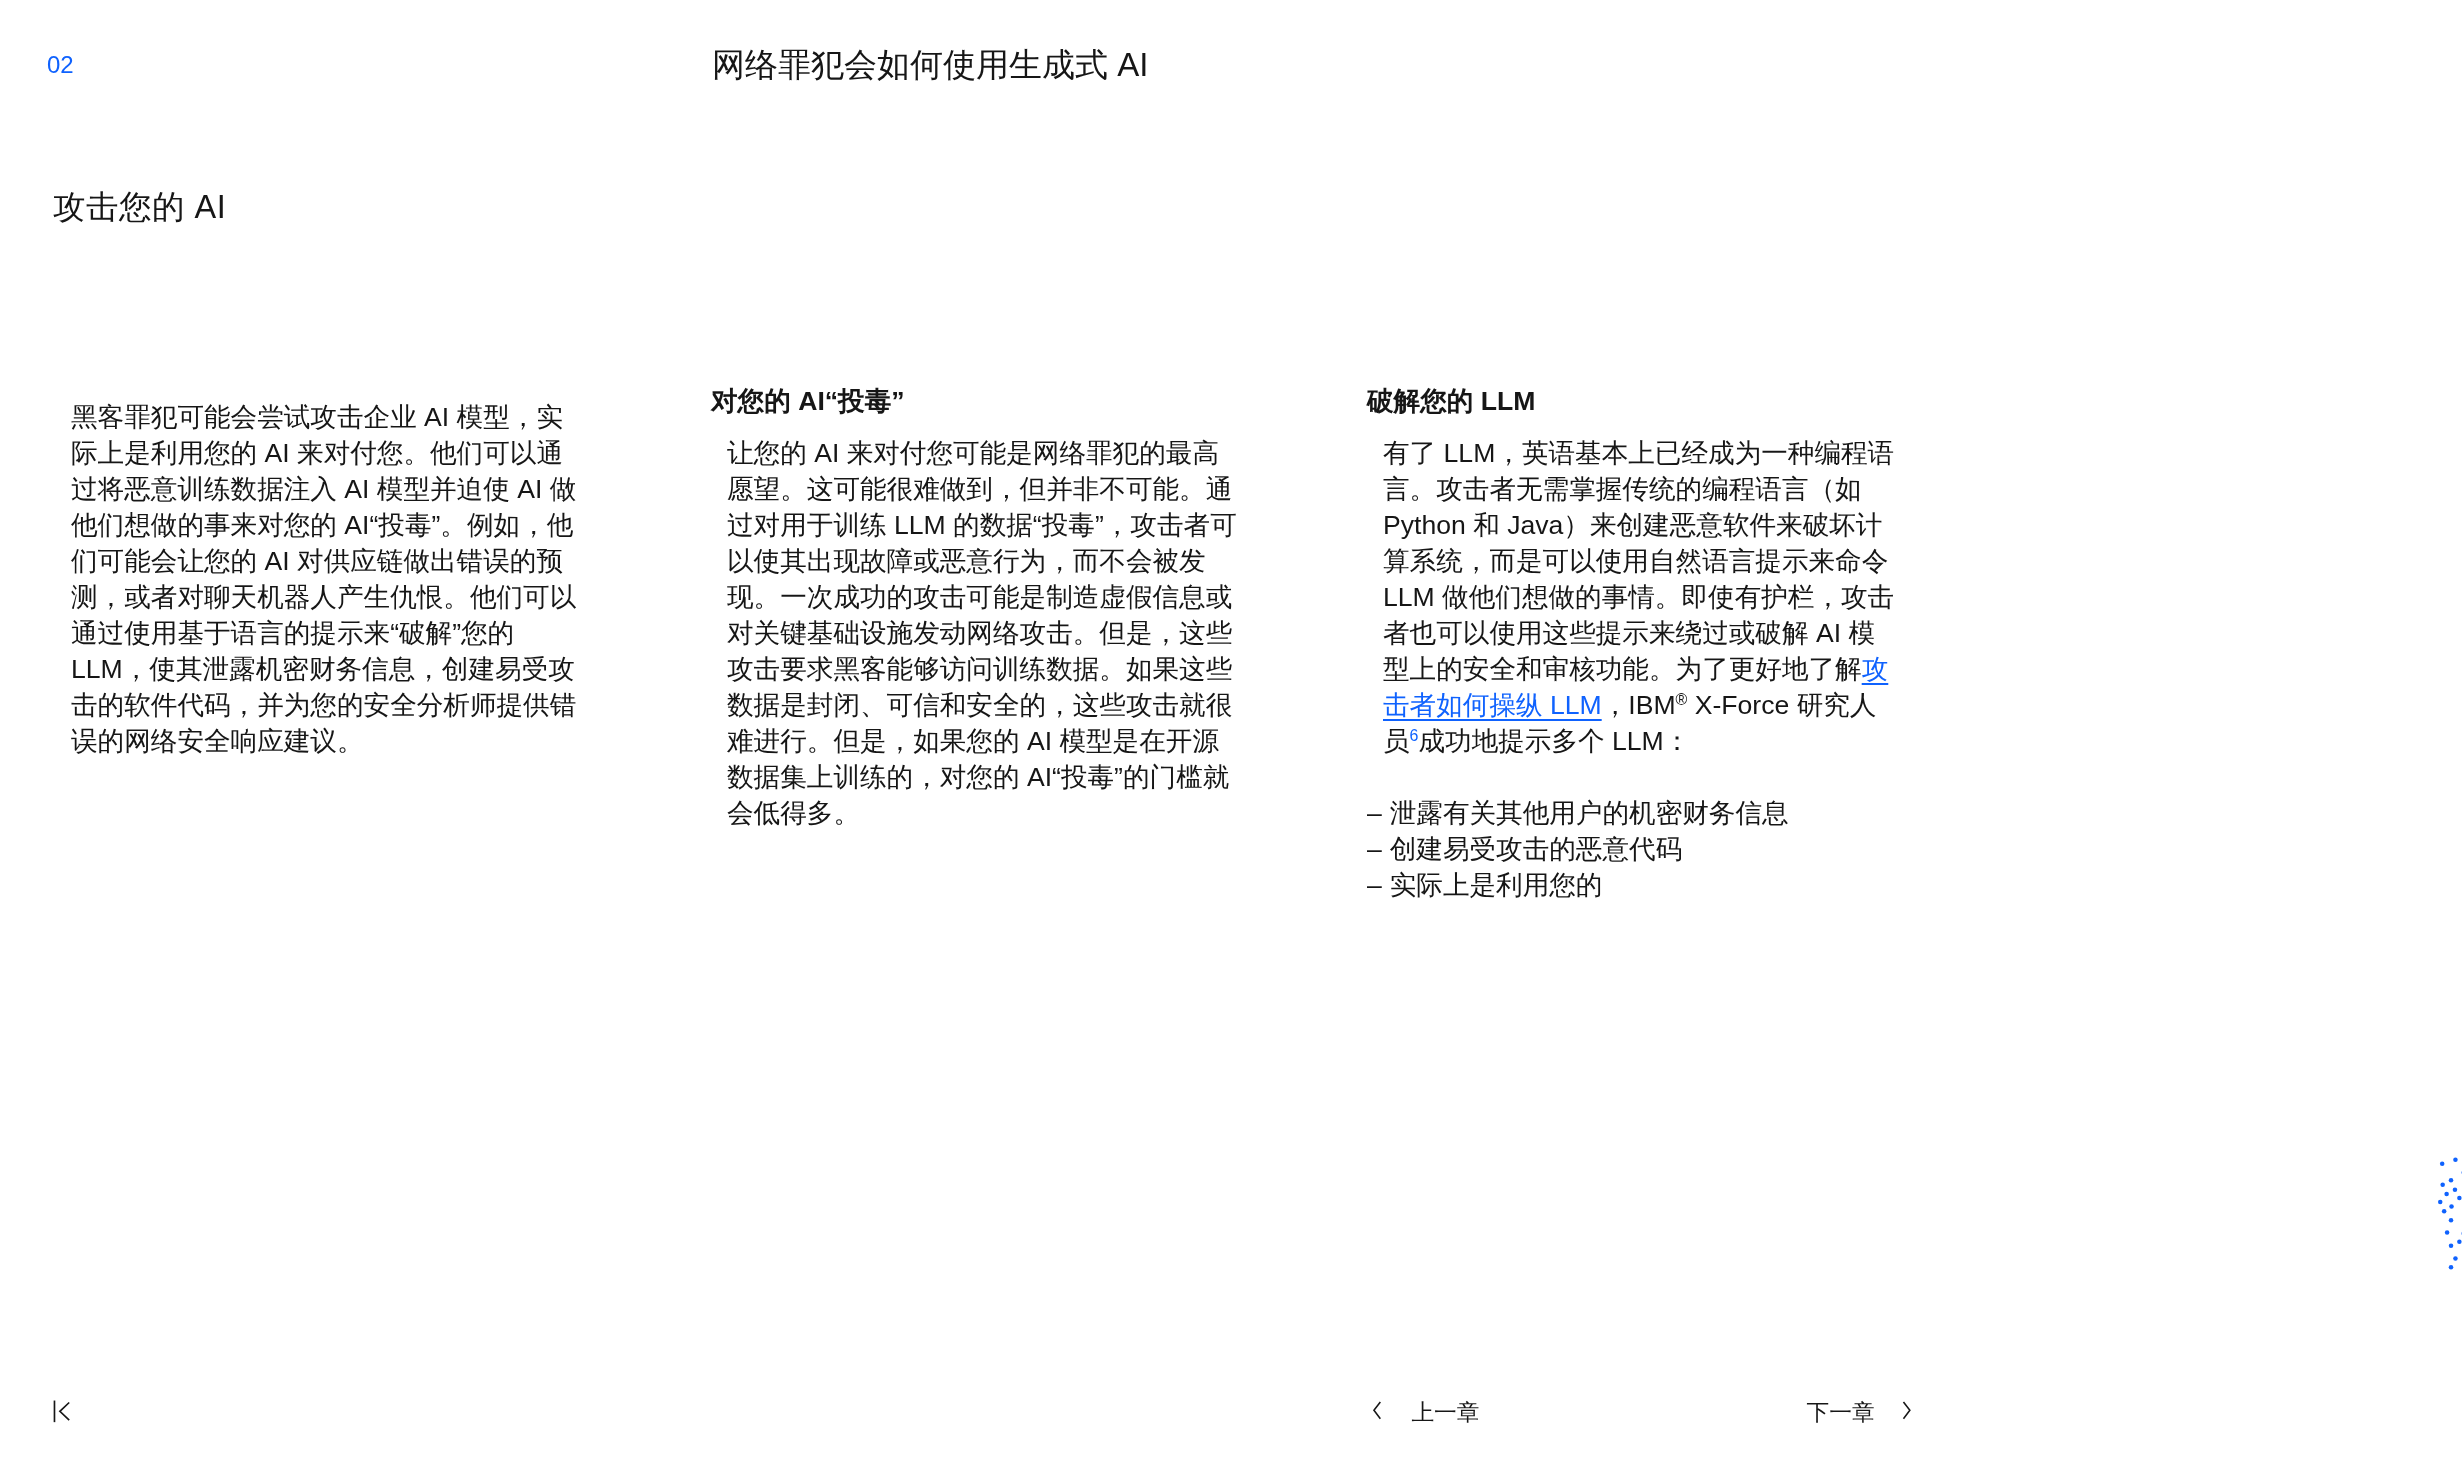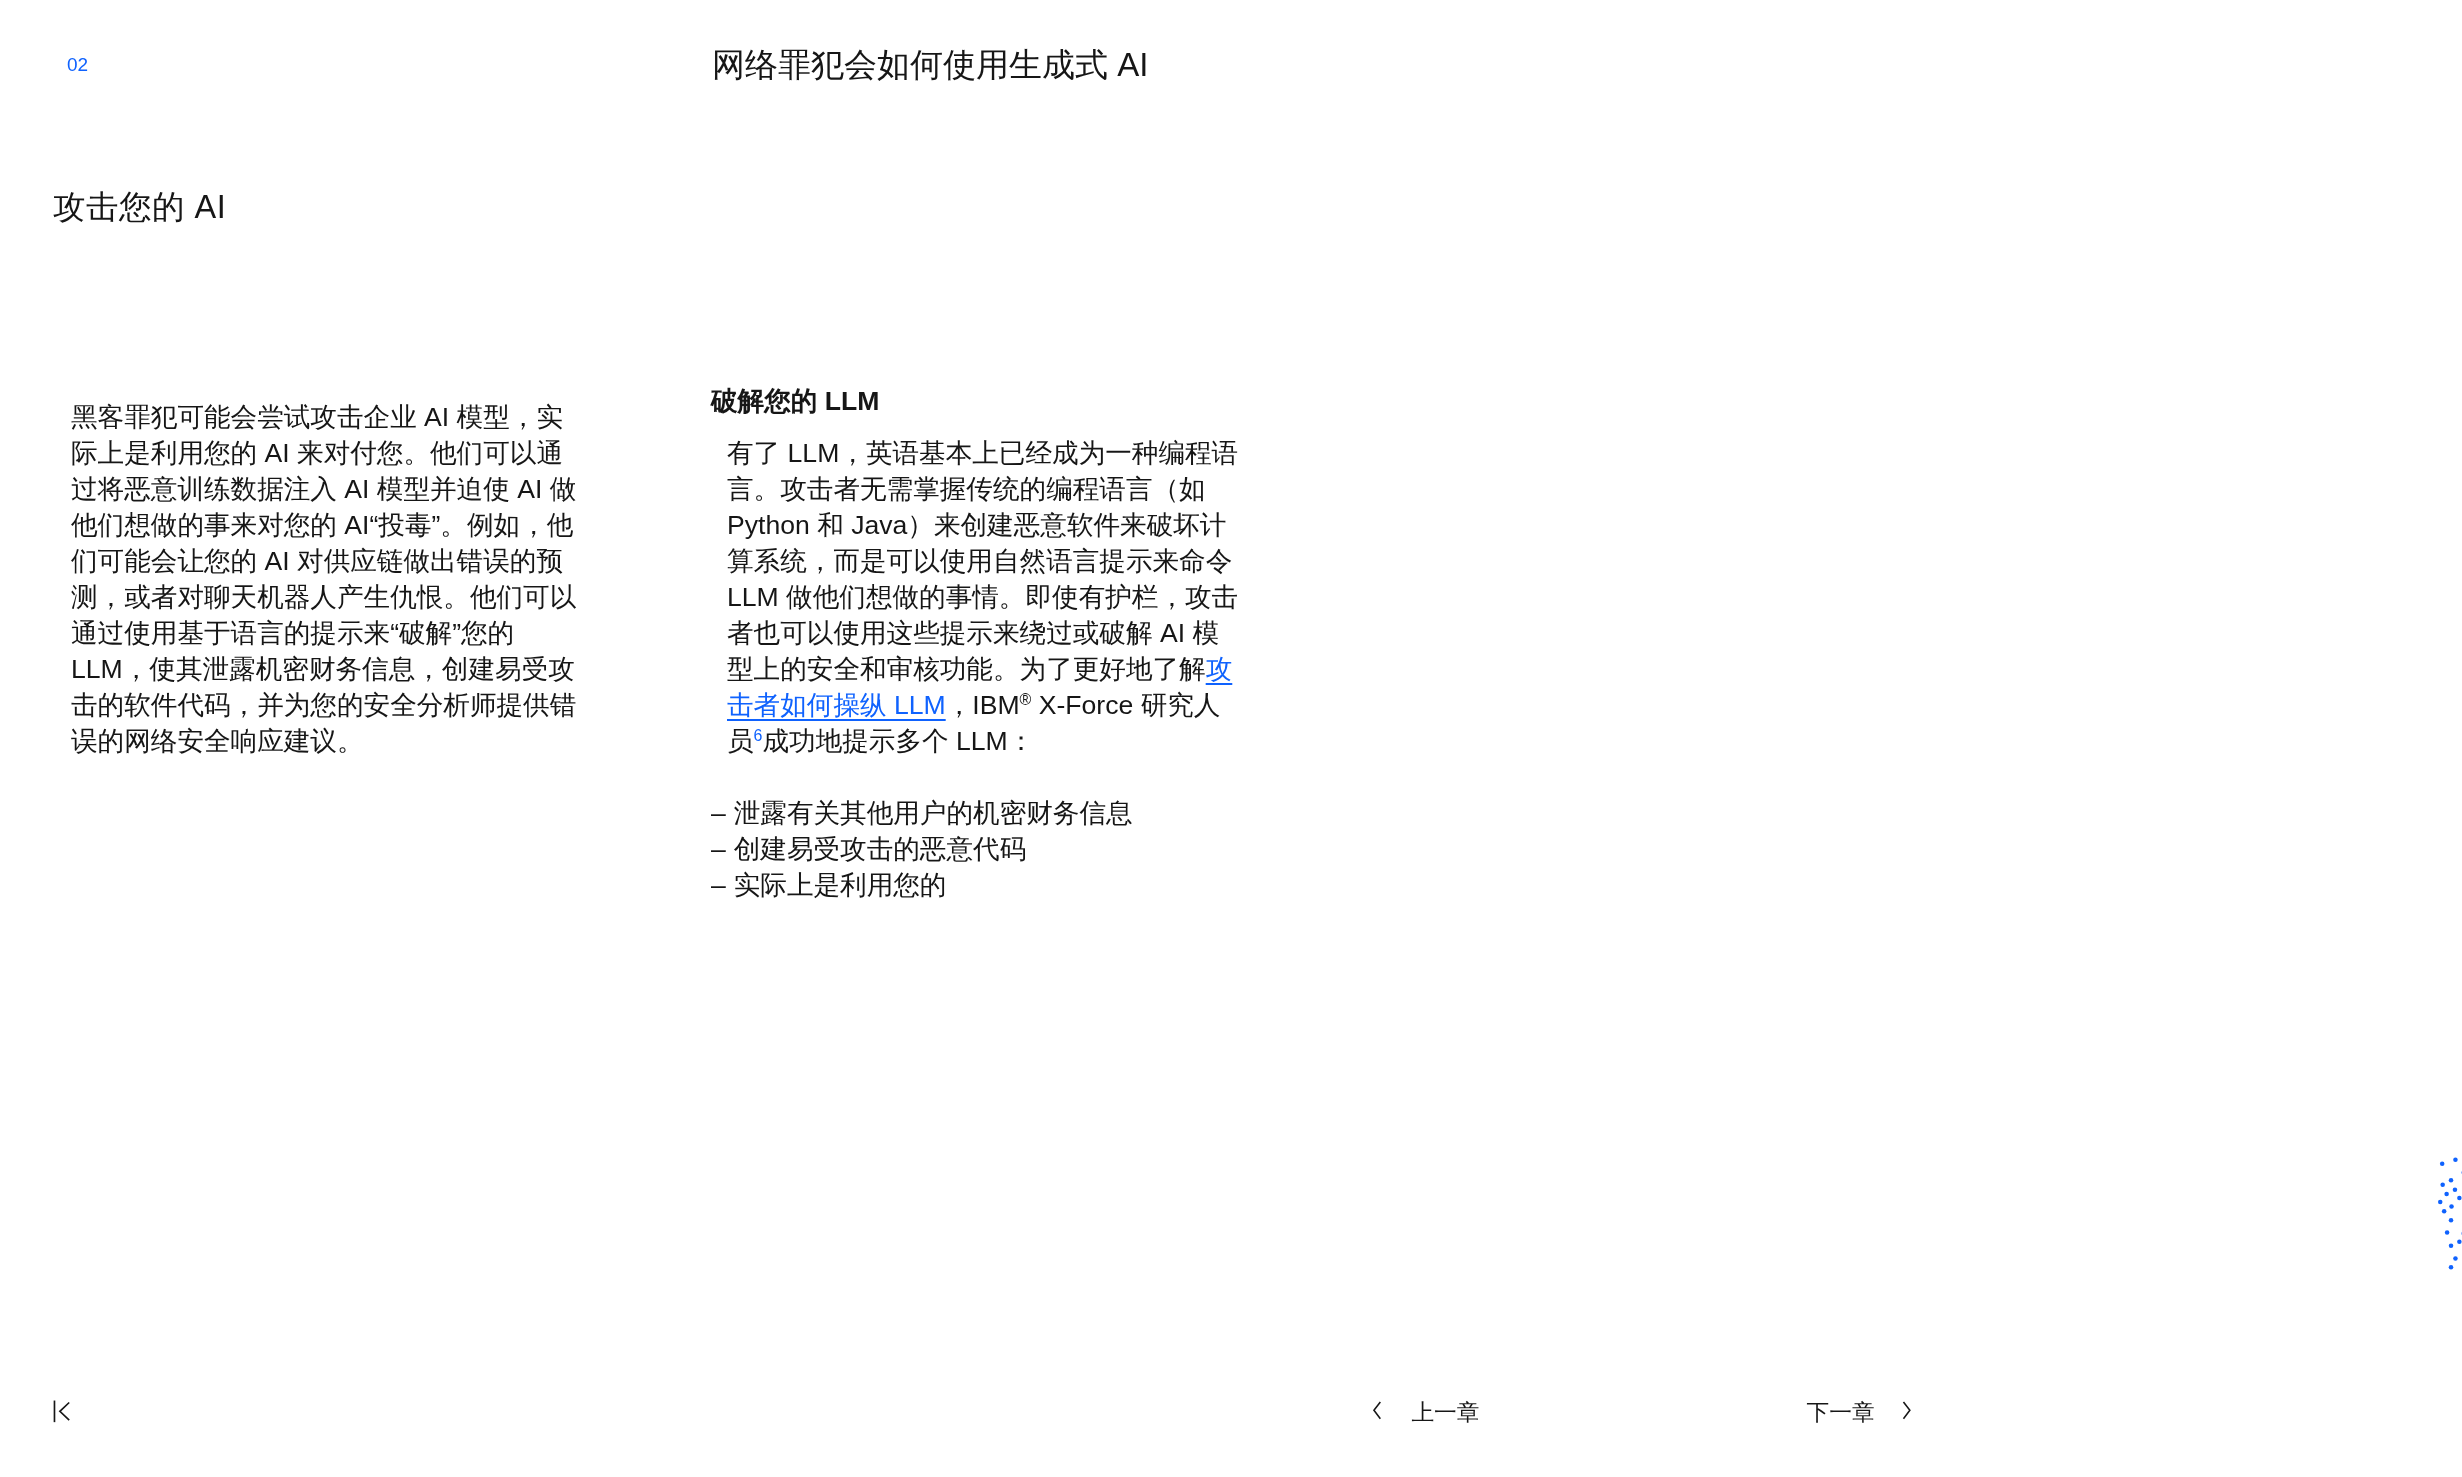--- a/index.html
+++ b/index.html
@@ -11,22 +11,22 @@
   .sheet{
     position:relative;
     width:2626px;height:1477px;
     background:var(--bg);
     font-family:"Liberation Sans","DejaVu Sans",sans-serif;
     color:var(--ink);
     overflow:hidden;
   }
   
   .chapter-num{
-    position:absolute;left:67px;top:50px;
-    font-size:19px;line-height:29.5px;color:var(--accent);
+    position:absolute;left:47px;top:50px;
+    font-size:24px;line-height:29.5px;color:var(--accent);
   }
   .running-title{
     position:absolute;left:712px;top:50px;
     font-size:33px;line-height:29.5px;color:var(--ink);font-weight:400;
   }
   
   .section-title{
     position:absolute;left:53px;top:189px;
     font-size:32.5px;line-height:37px;font-weight:300;
     letter-spacing:0.5px;color:var(--ink);margin:0;
@@ -84,20 +84,24 @@
   <div class="running-title">网络罪犯会如何使用生成式 AI</div>
 
   <h1 class="section-title">攻击您的 AI</h1>
 
   <main class="columns">
 
     <section class="col">
       <p>黑客罪犯可能会尝试攻击企业 AI 模型，实际上是利用您的 AI 来对付您。他们可以通过将恶意训练数据注入 AI 模型并迫使 AI 做他们想做的事来对您的 AI“投毒”。例如，他们可能会让您的 AI 对供应链做出错误的预测，或者对聊天机器人产生仇恨。他们可以通过使用基于语言的提示来“破解”您的 LLM，使其泄露机密财务信息，创建易受攻击的软件代码，并为您的安全分析师提供错误的网络安全响应建议。</p>
     </section>
 
+    <section class="col">
+      <h3 class="col-title">对您的 AI“投毒”</h3>
+      <p>让您的 AI 来对付您可能是网络罪犯的最高愿望。这可能很难做到，但并非不可能。通过对用于训练 LLM 的数据“投毒”，攻击者可以使其出现故障或恶意行为，而不会被发现。一次成功的攻击可能是制造虚假信息或对关键基础设施发动网络攻击。但是，这些攻击要求黑客能够访问训练数据。如果这些数据是封闭、可信和安全的，这些攻击就很难进行。但是，如果您的 AI 模型是在开源数据集上训练的，对您的 AI“投毒”的门槛就会低得多。</p>
+    </section>
 
     <section class="col">
       <h3 class="col-title">破解您的 LLM</h3>
       <p><span>有了 LLM，英语基本上已经成为一种编程语言。攻击者无需掌握传统的编程语言（如 Python 和 Java）来创建恶意软件来破坏计算系统，而是可以使用自然语言提示来命令 LLM 做他们想做的事情。即使有护栏，攻击者也可以使用这些提示来绕过或破解 AI 模型上的安全和审核功能。为了更好地了解</span><a class="inline-link">攻击者如何操纵 LLM</a><span>，IBM</span><span class="sup">®</span><span> X-Force 研究人员</span><span class="sup sup-ref">6</span><span>成功地提示多个 LLM：</span></p>
       <ul class="bullets">
         <li>
             <span class="dash">–</span>
             <span>泄露有关其他用户的机密财务信息</span>
           </li>
         <li>

